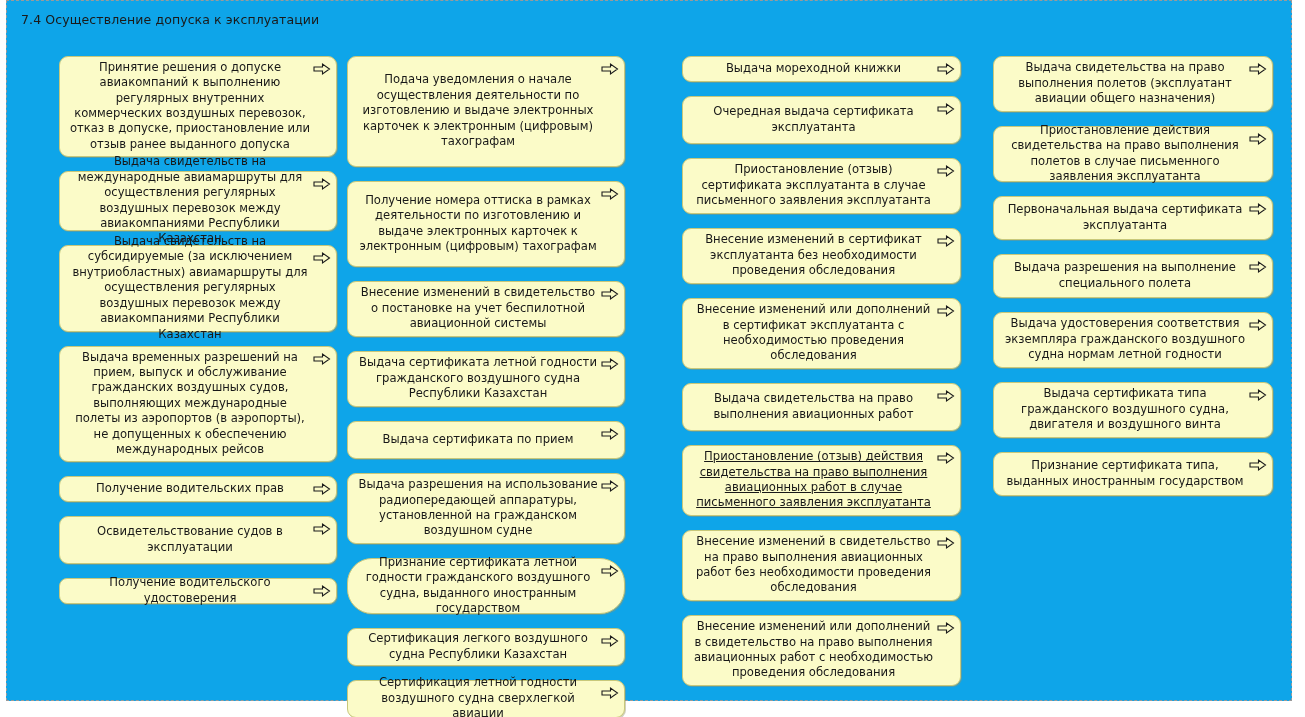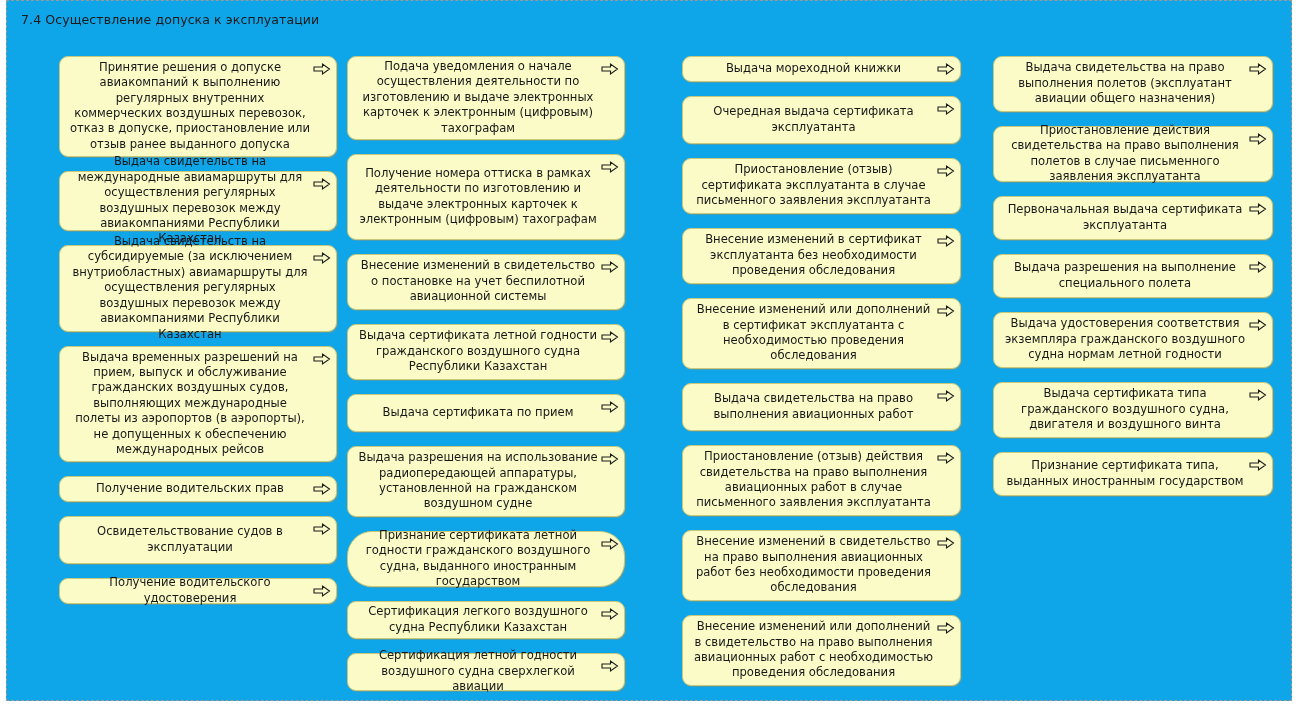--- a/index.html
+++ b/index.html
@@ -142,31 +142,31 @@
           </span>
         </div>
         <div class="node" style="height: 48px;">
           <span class="node-label">Освидетельствование судов в эксплуатации</span>
           <span class="node-arrow">
             <svg viewBox="0 0 18 14" width="18" height="14" aria-hidden="true">
               <path d="M1 5 L9.5 5 L9.5 2 L16.5 7 L9.5 12 L9.5 9 L1 9 Z" fill="#fbfbc8" stroke="#1c1c1c" stroke-width="1.1" stroke-linejoin="miter"></path>
             </svg>
           </span>
         </div>
-        <div class="node" style="height: 26px;">
+        <div class="node" style="height: 26px; border-radius: 8px;">
           <span class="node-label">Получение водительского удостоверения</span>
           <span class="node-arrow">
             <svg viewBox="0 0 18 14" width="18" height="14" aria-hidden="true">
               <path d="M1 5 L9.5 5 L9.5 2 L16.5 7 L9.5 12 L9.5 9 L1 9 Z" fill="#fbfbc8" stroke="#1c1c1c" stroke-width="1.1" stroke-linejoin="miter"></path>
             </svg>
           </span>
         </div>
       </div>
     <div class="column" id="col-2">
-        <div class="node" style="height: 84px;">
+        <div class="node" style="height: 111px;">
           <span class="node-label">Подача уведомления о начале осуществления деятельности по изготовлению и выдаче электронных карточек к электронным (цифровым) тахографам</span>
           <span class="node-arrow">
             <svg viewBox="0 0 18 14" width="18" height="14" aria-hidden="true">
               <path d="M1 5 L9.5 5 L9.5 2 L16.5 7 L9.5 12 L9.5 9 L1 9 Z" fill="#fbfbc8" stroke="#1c1c1c" stroke-width="1.1" stroke-linejoin="miter"></path>
             </svg>
           </span>
         </div>
         <div class="node" style="height: 86px;">
           <span class="node-label">Получение номера оттиска в рамках деятельности по изготовлению и выдаче электронных карточек к электронным (цифровым) тахографам</span>
           <span class="node-arrow">
@@ -274,21 +274,21 @@
           </span>
         </div>
         <div class="node" style="height: 48px;">
           <span class="node-label">Выдача свидетельства на право выполнения авиационных работ</span>
           <span class="node-arrow">
             <svg viewBox="0 0 18 14" width="18" height="14" aria-hidden="true">
               <path d="M1 5 L9.5 5 L9.5 2 L16.5 7 L9.5 12 L9.5 9 L1 9 Z" fill="#fbfbc8" stroke="#1c1c1c" stroke-width="1.1" stroke-linejoin="miter"></path>
             </svg>
           </span>
         </div>
-        <div class="node" style="height: 71px;">
+        <div class="node" style="height: 71px; text-decoration: underline;">
           <span class="node-label">Приостановление (отзыв) действия свидетельства на право выполнения авиационных работ в случае письменного заявления эксплуатанта</span>
           <span class="node-arrow">
             <svg viewBox="0 0 18 14" width="18" height="14" aria-hidden="true">
               <path d="M1 5 L9.5 5 L9.5 2 L16.5 7 L9.5 12 L9.5 9 L1 9 Z" fill="#fbfbc8" stroke="#1c1c1c" stroke-width="1.1" stroke-linejoin="miter"></path>
             </svg>
           </span>
         </div>
         <div class="node" style="height: 71px;">
           <span class="node-label">Внесение изменений в свидетельство на право выполнения авиационных работ без необходимости проведения обследования</span>
           <span class="node-arrow">

